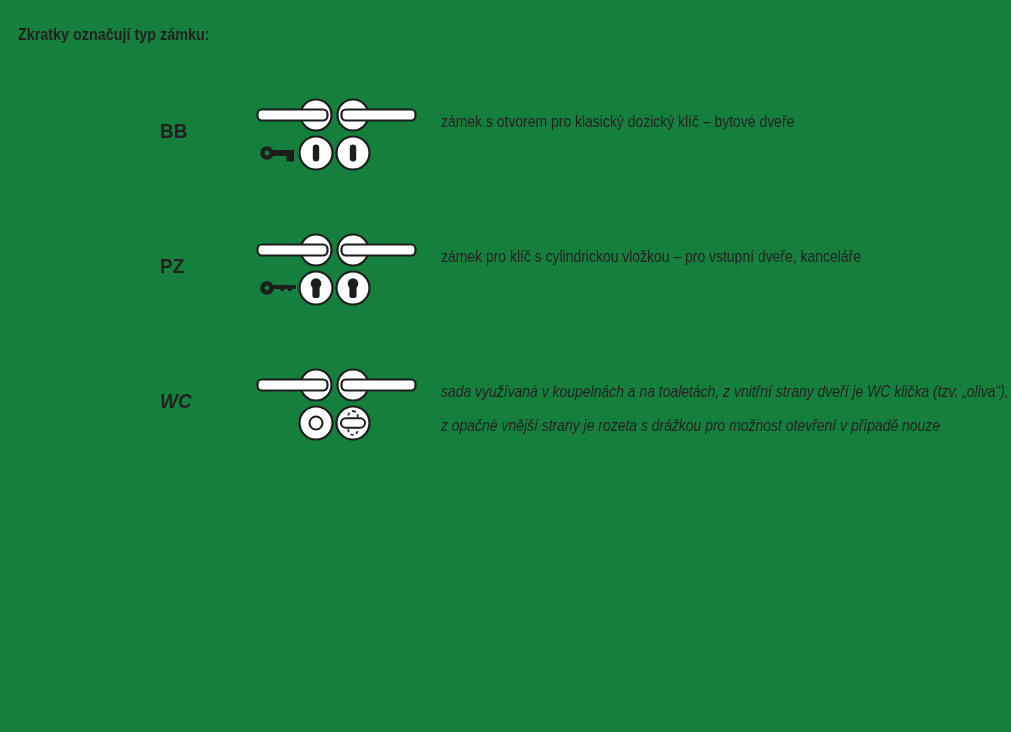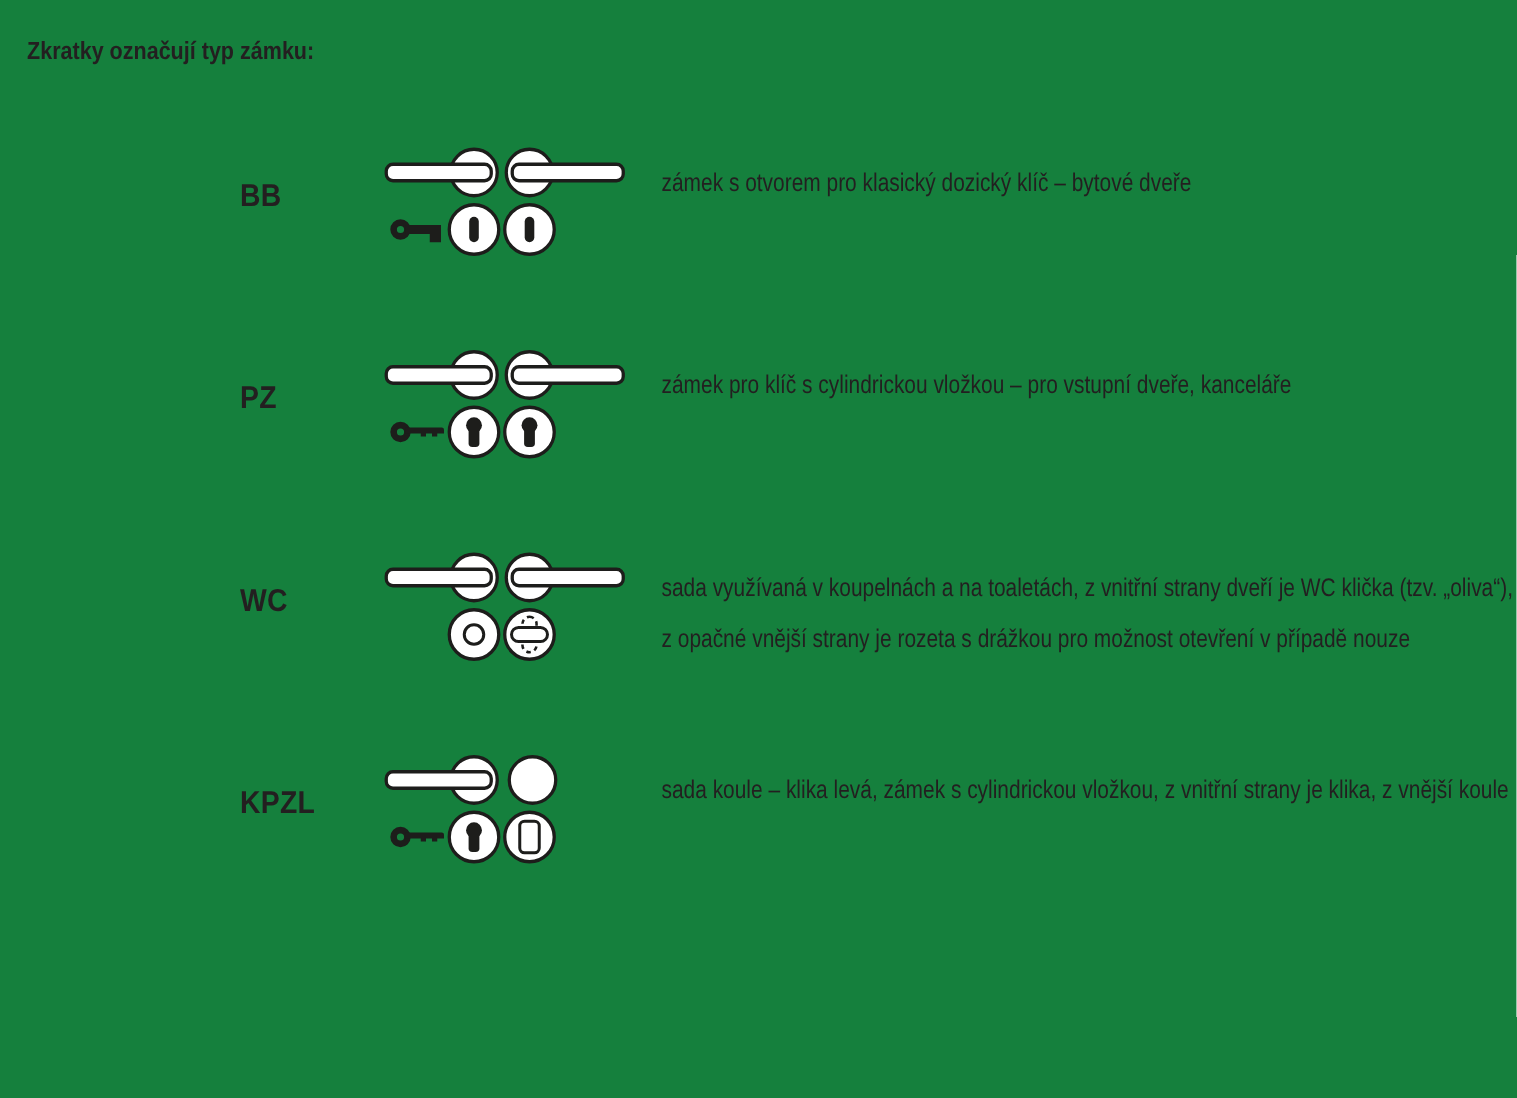--- a/index.html
+++ b/index.html
@@ -22,21 +22,21 @@
     font-size: 16.5px;
     font-weight: bold;
     color: #231f20;
     white-space: nowrap;
     transform: scaleX(0.87);
     transform-origin: 0 50%;
   }
   .row { position: absolute; left: 4px; width: 920px; height: 75px; margin-left: 44px; }
   .row-bb   { top: 98px; }
   .row-pz   { top: 233px; text-decoration: underline; }
-  .row-wc   { top: 368px; }
+  .row-wc   { top: 368px; font-style: italic; }
   .row-kpzl { top: 503px; }
   .row-kpzr { top: 638px; }
   .code {
     position: absolute;
     left: 112px;
     top: 21px;
     font-size: 21px;
     font-weight: bold;
     color: #231f20;
     letter-spacing: 0.2px;
@@ -157,28 +157,15 @@
       <use href="#handle-right"></use>
       <use href="#rosette-groove" transform="translate(60,55)"></use>
       <use href="#wc-turn" transform="translate(97,55)"></use>
     </svg>
     <div class="desc">
       <div>sada využívaná v koupelnách a na toaletách, z vnitřní strany dveří je WC klička (tzv. „oliva“),</div>
       <div>z opačné vnější strany je rozeta s drážkou pro možnost otevření v případě nouze</div>
     </div>
   </div>
 
-  <div class="row row-kpzl">
-    <div class="code">KPZL</div>
-    <svg class="icons" viewBox="0 0 170 75">
-      <use href="#handle-left"></use>
-      <use href="#knob" transform="translate(99,17)"></use>
-      <use href="#key-modern" transform="translate(11,55)"></use>
-      <use href="#rosette-pz" transform="translate(60,55)"></use>
-      <use href="#rosette-blind" transform="translate(97,55)"></use>
-    </svg>
-    <div class="desc">
-      <div>sada koule – klika levá, zámek s cylindrickou vložkou, z vnitřní strany je klika, z vnější koule</div>
-    </div>
-  </div>
 
 
 </div>
 
 </body></html>

